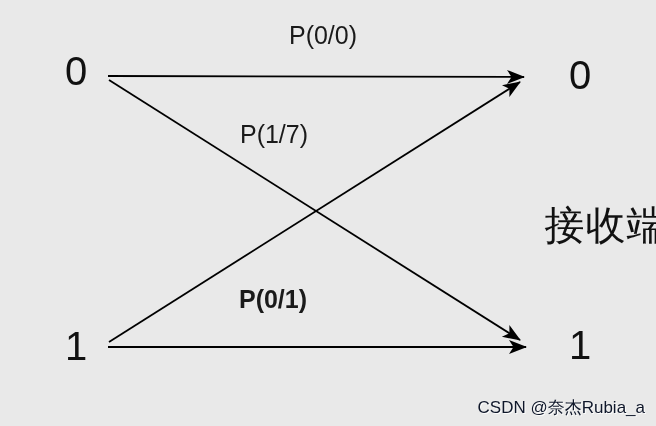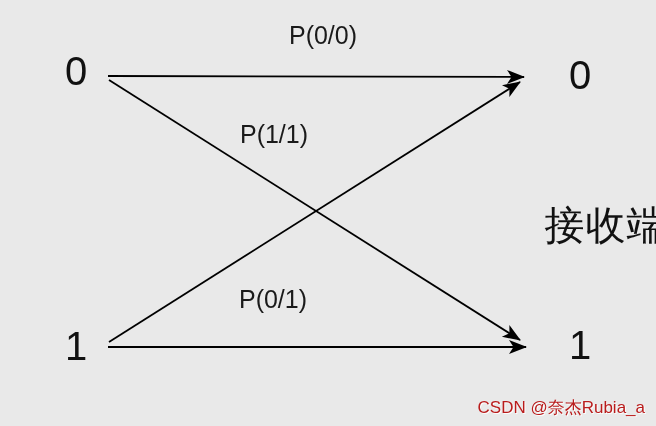--- a/index.html
+++ b/index.html
@@ -43,34 +43,34 @@
   }
   .edge-label {
     font-size: 25px;
     color: #1a1a1a;
   }
   .watermark {
     position: absolute;
     right: 11px;
     top: 396px;
     font-size: 17px;
-    color: #b91c1c;
+    color: #0f172a;
     text-shadow: 1px 1px 0 rgba(255,255,255,0.9);
     white-space: nowrap;
   }
   
   .pos-sender-0   { left: 76px;  top: 71px;  }
   .pos-sender-1   { left: 76px;  top: 346px; }
   .pos-receiver-0 { left: 580px; top: 75px;  }
   .pos-receiver-1 { left: 580px; top: 345px; }
   .pos-sender-label   { left: 78px;  top: 224px; }
   .pos-receiver-label { left: 566px; top: 225px; margin-left: 40px; }
   .pos-edge-00 { left: 323px; top: 35px;  }
   .pos-edge-01 { left: 274px; top: 134px; }
-  .pos-edge-10 { left: 273px; top: 299px; }
+  .pos-edge-10 { left: 273px; top: 299px; font-weight: bold; }
   .pos-edge-11 { left: 318px; top: 387px; }
 </style>
 </head>
 <body>
 
 <div class="canvas">
 
   <svg class="edges-svg" viewBox="0 0 656 426" xmlns="http://www.w3.org/2000/svg" aria-hidden="true">
     <defs>
       <marker id="arrow" markerUnits="userSpaceOnUse" markerWidth="22" markerHeight="18" refX="17" refY="7" orient="auto">
@@ -88,18 +88,18 @@
   </svg>
 
   <div class="abs node-value pos-sender-0">0</div>
   <div class="abs node-value pos-sender-1">1</div>
 
   <div class="abs side-label pos-receiver-label">接收端</div>
   <div class="abs node-value pos-receiver-0">0</div>
   <div class="abs node-value pos-receiver-1">1</div>
 
   <div class="abs edge-label pos-edge-00">P(0/0)</div>
-  <div class="abs edge-label pos-edge-01">P(1/1)</div>
+  <div class="abs edge-label pos-edge-01">P(1/7)</div>
   <div class="abs edge-label pos-edge-10">P(0/1)</div>
 
   <div class="watermark">CSDN @奈杰Rubia_a</div>
 
 </div>
 
 </body></html>

